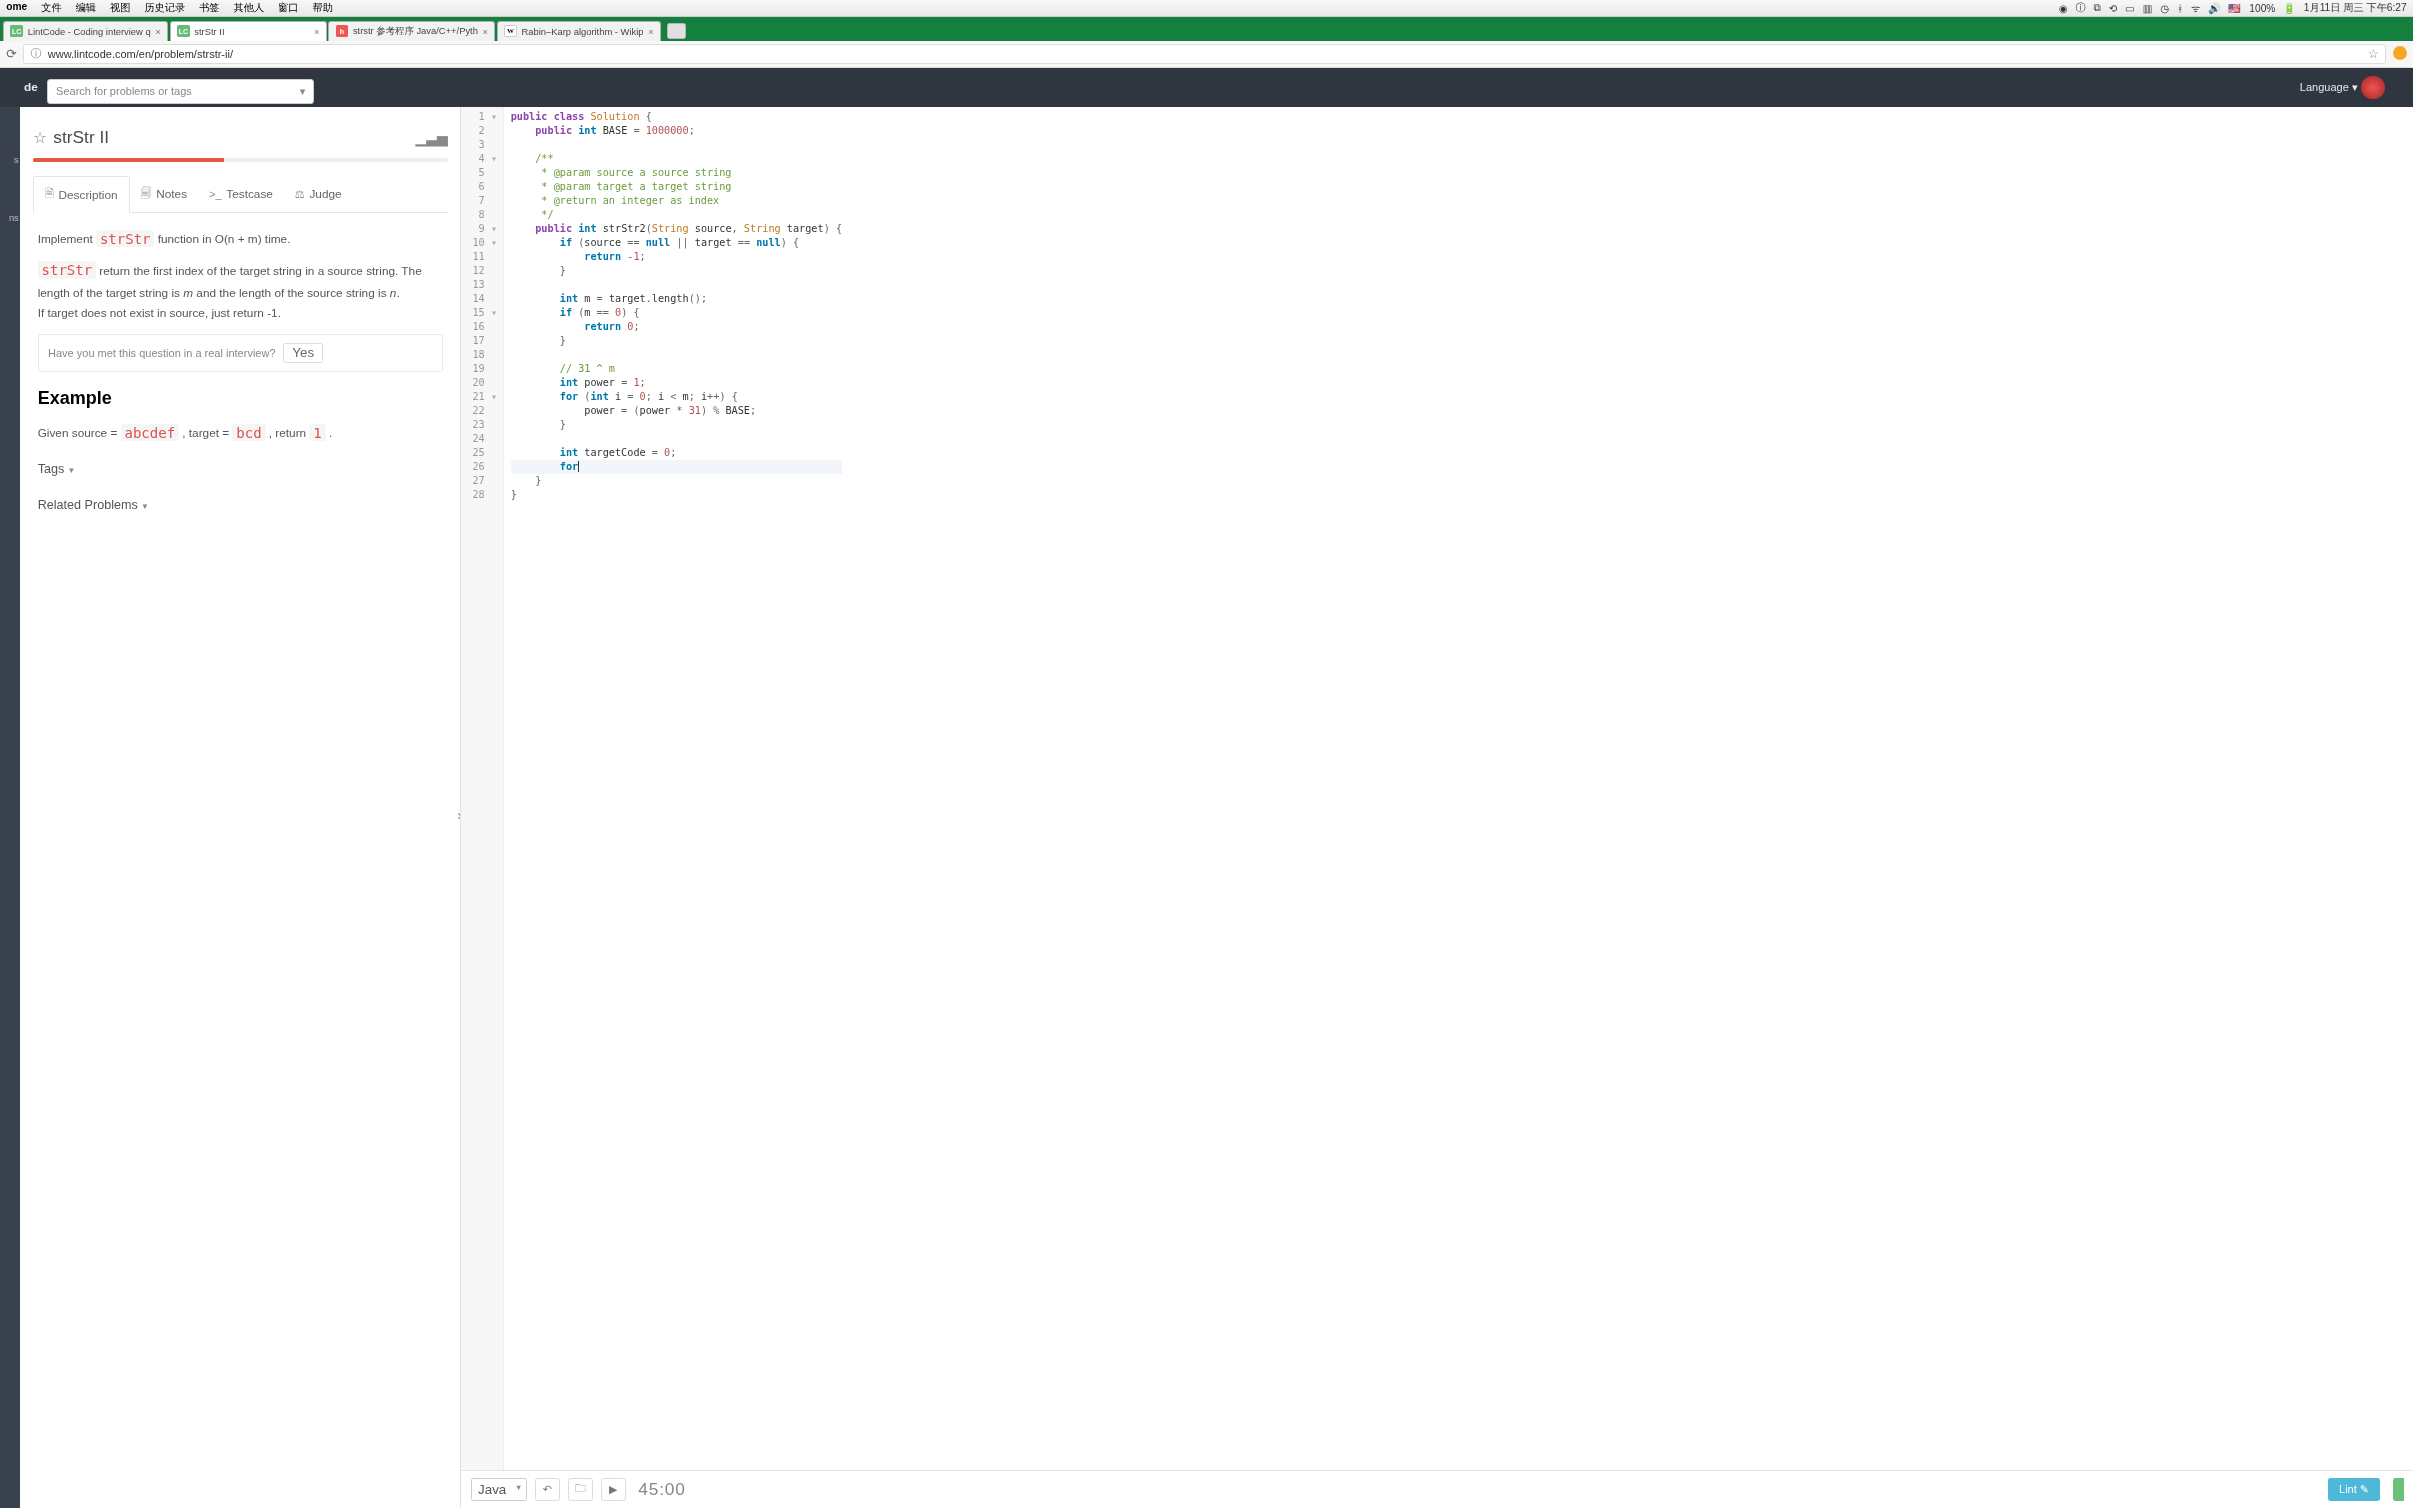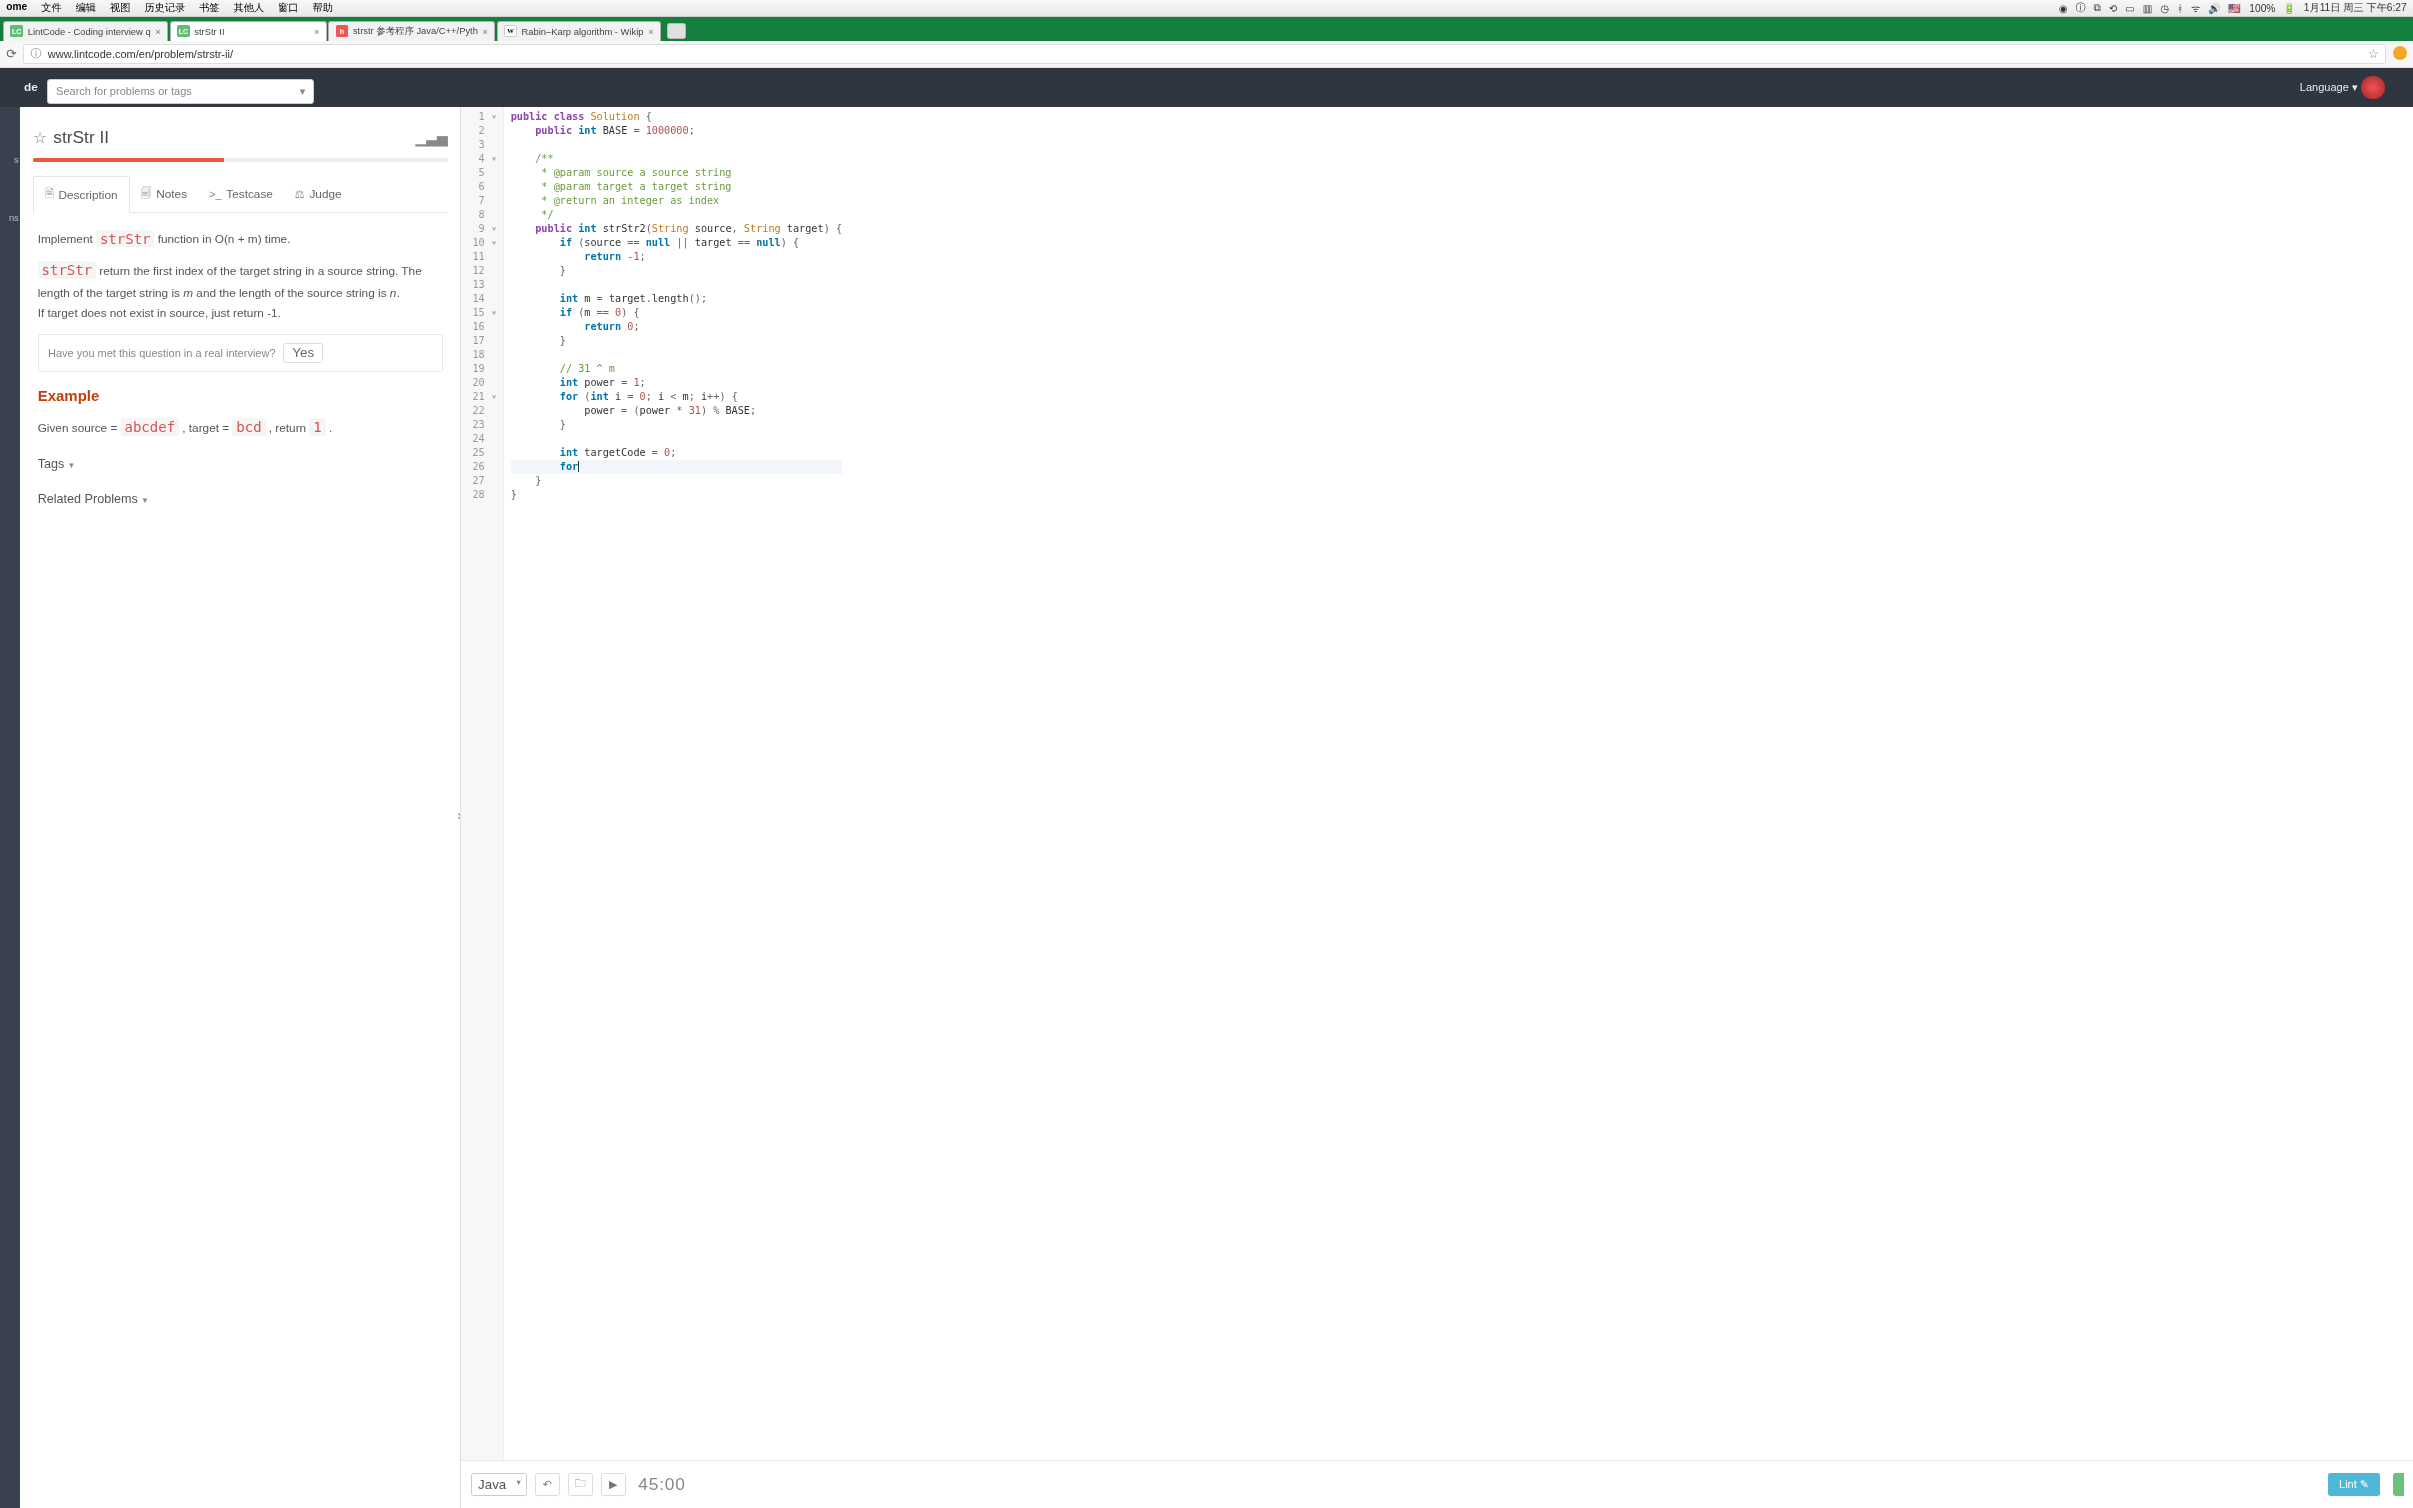--- a/index.html
+++ b/index.html
@@ -57,21 +57,21 @@
     .tabs { display: flex; border-bottom: 0.8px solid #e5e5e5; margin-top: 14px; }
     .tabs .ptab { padding: 7.9px 11px; color: #666; font-size: 11.8px; display: flex; align-items: center; gap: 4.7px; cursor: pointer; }
     .tabs .ptab.active { border: 0.8px solid #e5e5e5; border-bottom: 0.8px solid #fff; margin-bottom: -0.8px; border-radius: 2.4px 2.4px 0 0; }
     .ptab .pi { font-size: 11px; color: #888; }
 
     .desc-body { padding: 14px 4.7px; color: #555; line-height: 1.7; font-size: 11.8px; }
     .code-inline { background: #f5f5f5; color: #d9534f; padding: 0.8px 3.9px; border-radius: 2.4px; font-family: Menlo, monospace; font-size: 14px; }
     .em { font-style: italic; }
     .interview-box { border: 0.8px solid #e8e8e8; border-radius: 2.4px; padding: 7.9px 9.4px; margin: 11px 0; color: #888; font-size: 11px; display: flex; align-items: center; gap: 7.9px; }
     .interview-box .yesbtn { border: 0.8px solid #ddd; background: #fff; padding: 1.6px 7.9px; border-radius: 2.4px; color: #666; }
-    .section-h { font-weight: 600; color: #c2410c; margin-bottom: 7.9px; font-size: 15px; }
+    .section-h { font-weight: 600; color: #000000; margin-bottom: 7.9px; font-size: 18px; }
     .collapsible { color: #555; font-size: 12.6px; margin-top: 14px; cursor: pointer; }
     .collapsible .caret2 { font-size: 7.9px; color: #888; margin-left: 3.1px; }
 
     
     .code-panel { flex: 1; display: flex; flex-direction: column; background: #fff; border-left: 0.8px solid #e0e0e0; }
     .editor { flex: 1; display: flex; font-family: Menlo, Consolas, monospace; font-size: 10.2px; overflow: auto; background: #fff; }
     .gutter { background: #f7f7f7; color: #9a9a9a; text-align: right; padding: 3.1px 6.3px 3.1px 11px; user-select: none; border-right: 0.8px solid #eee; }
     .gutter div { height: 14px; line-height: 14px; }
     .fold { color: #b0b0b0; display: inline-block; width: 6.3px; }
     .codearea { padding: 3.1px 6.3px; white-space: pre; line-height: 14px; }
@@ -83,21 +83,21 @@
     .kw { color: #8e44ad; font-weight: 600; }
     .kw2 { color: #0077aa; font-weight: 600; }
     .type { color: #0077aa; font-weight: 600; }
     .cls { color: #c07820; }
     .num { color: #b05050; }
     .com { color: #6a9b3e; font-style: normal; }
     .op { color: #666; }
     .fn { color: #333; }
 
     
-    .editor-footer { height: 48px; border-top: 0.8px solid #e5e5e5; display: flex; align-items: center; padding: 0 9.4px; gap: 7.9px; }
+    .editor-footer { height: 38px; border-top: 0.8px solid #e5e5e5; display: flex; align-items: center; padding: 0 9.4px; gap: 7.9px; }
     .lang-select { border: 0.8px solid #ccc; border-radius: 2.4px; height: 23.6px; padding: 0 19px 0 6.3px; background: #fff; color: #555; appearance: none; position: relative; }
     .lang-wrap { position: relative; }
     .lang-wrap::after { content: "▾"; position: absolute; right: 6.3px; top: 4.7px; color: #888; pointer-events: none; font-size: 8.6px; }
     .ftr-btn { width: 25px; height: 23.6px; border: 0.8px solid #ddd; border-radius: 2.4px; background: #fff; color: #777; display: flex; align-items: center; justify-content: center; cursor: pointer; }
     .timer { color: #888; font-size: 17.3px; margin-left: 4.7px; letter-spacing: 0.8px; }
     .lint-btn { margin-left: auto; background: #4db8d8; color: #fff; border: none; border-radius: 2.4px; height: 23.6px; padding: 4px 11px; font-size: 11px; }
     .green-btn { width: 11px; height: 23.6px; background: #6bc07a; border-radius: 2.4px 0 0 2.4px; margin-left: 4.7px; }
 
   </style>
 </head>

